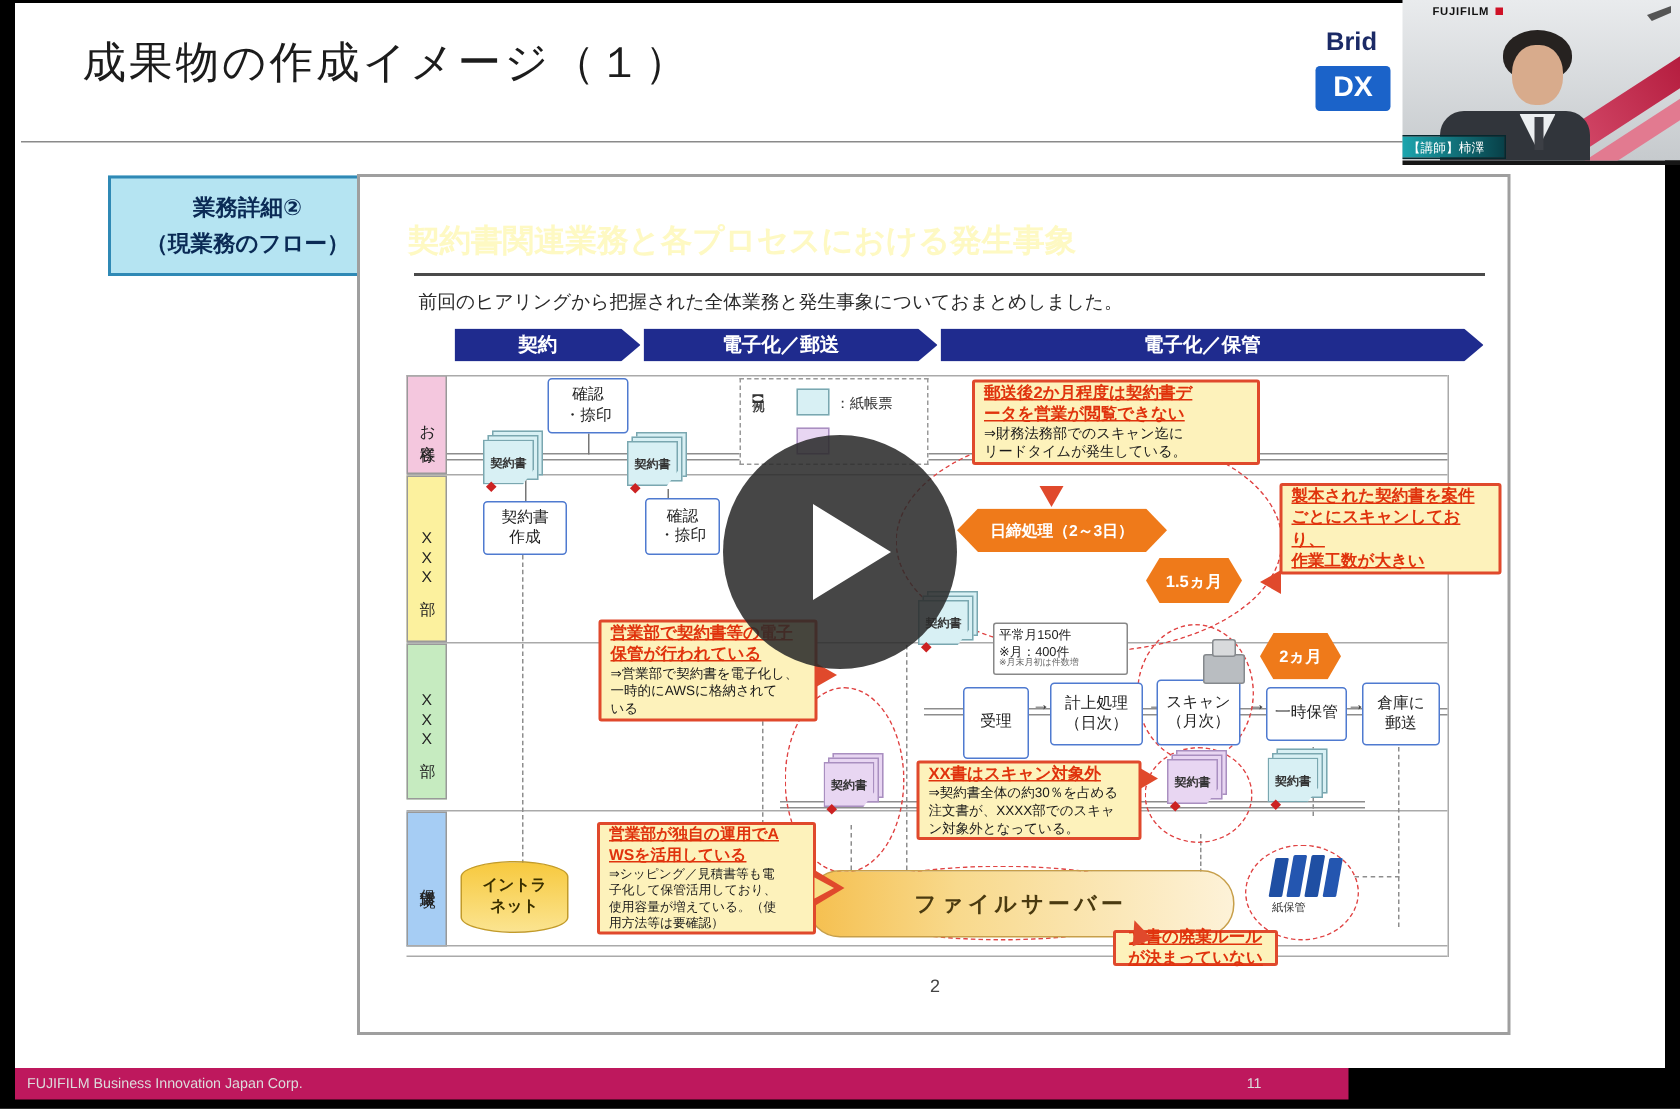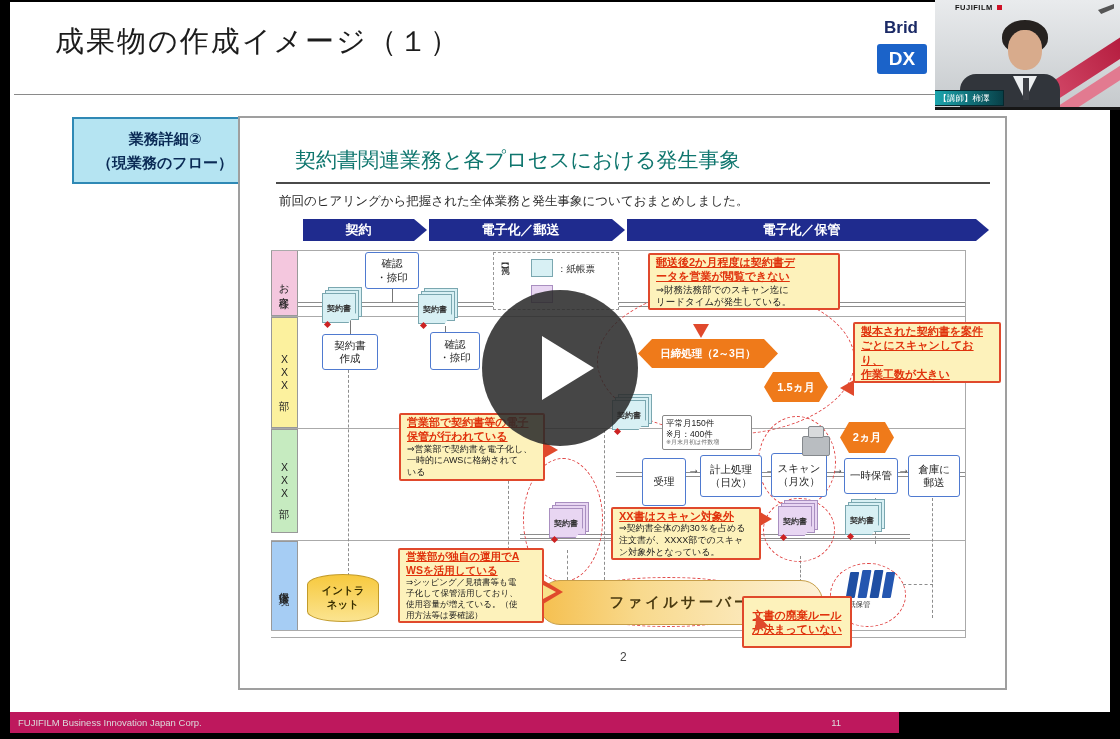--- a/index.html
+++ b/index.html
@@ -10,21 +10,21 @@
   .pre{white-space:pre-line;}
   .cen{display:flex;align-items:center;justify-content:center;text-align:center;}
   .slide{left:10px;top:2px;width:1100px;height:710px;background:#fff;}
   .page-title{left:55px;top:22px;font-size:29px;letter-spacing:2px;color:#1c1c1c;font-weight:500;}
   .title-rule{left:14px;top:94px;width:1082px;height:1px;background:#8a8a8a;}
   .brid{left:884px;top:18px;font-size:17px;font-weight:bold;color:#1b2a66;}
   .dxbox{left:877px;top:44px;width:50px;height:30px;background:#1b63c9;border-radius:3px;color:#fff;font-weight:bold;font-size:19px;}
   .infobox{left:40px;top:117px;width:186px;height:67px;background:#b5e4f2;border:2.5px solid #2f89b5;
            font-size:15px;font-weight:bold;color:#0a2a55;line-height:1.55;margin-left:32px;}
   .panel{left:238px;top:116px;width:769px;height:574px;border:2px solid #9f9f9f;background:#fff;}
-  .dtitle{left:295px;top:146px;font-size:21px;font-weight:normal;color:#0f766e;}
+  .dtitle{left:272px;top:146px;font-size:21px;font-weight:bold;color:#fef9c3;}
   .drule{left:276px;top:182px;width:714px;height:2px;background:#4a4a4a;}
   .dsub{left:279px;top:193px;font-size:12.5px;color:#2a2a2a;}
   .phase{top:219px;height:22px;background:#1f2b8e;color:#fff;font-weight:bold;font-size:13px;
          clip-path:polygon(0 0,calc(100% - 13px) 0,100% 50%,calc(100% - 13px) 100%,0 100%);padding-right:13px;}
   .lane{left:271px;width:27px;border:1px solid #999;writing-mode:vertical-rl;text-orientation:upright;
         font-size:10.5px;color:#222;letter-spacing:1px;display:flex;align-items:center;justify-content:center;}
   .gridH{height:1px;background:#aaa;}
   .gridV{width:1px;background:#aaa;}
   .conv{height:1px;background:#8d8d8d;}
   .vdash{border-left:1px dashed #8d8d8d;width:0;}
@@ -244,21 +244,21 @@
   <div class="abs tri" style="left:543px;top:585px;border-top:7px solid transparent;border-bottom:7px solid transparent;border-left:13px solid #f7e28a;"></div>
 
   <div class="abs callout" style="left:611px;top:507px;width:150px;">
     <div class="hl">XX書はスキャン対象外</div>
     <div class="det pre" style="font-size:9px;">⇒契約書全体の約30％を占める
 注文書が、XXXX部でのスキャ
 ン対象外となっている。</div>
   </div>
   <div class="abs tri" style="left:760px;top:512px;border-top:7px solid transparent;border-bottom:7px solid transparent;border-left:12px solid #e0492c;"></div>
 
-  <div class="abs callout cen" style="left:742px;top:596px;width:110px;height:52px;padding:2px;align-items:center;">
+  <div class="abs callout cen" style="left:742px;top:620px;width:110px;height:24px;padding:2px;align-items:center;">
     <div class="hl pre" style="font-size:11px;">文書の廃棄ルール
 が決まっていない</div>
   </div>
   <div class="abs tri" style="left:752px;top:613px;border-left:7px solid transparent;border-right:7px solid transparent;border-bottom:16px solid #e0492c;transform:rotate(-20deg);"></div>
 
   <div class="abs" style="left:620px;top:650px;font-size:12px;color:#444;">2</div>
 
   <div class="abs playwrap">
     <div class="abs tri playtri"></div>
   </div>

